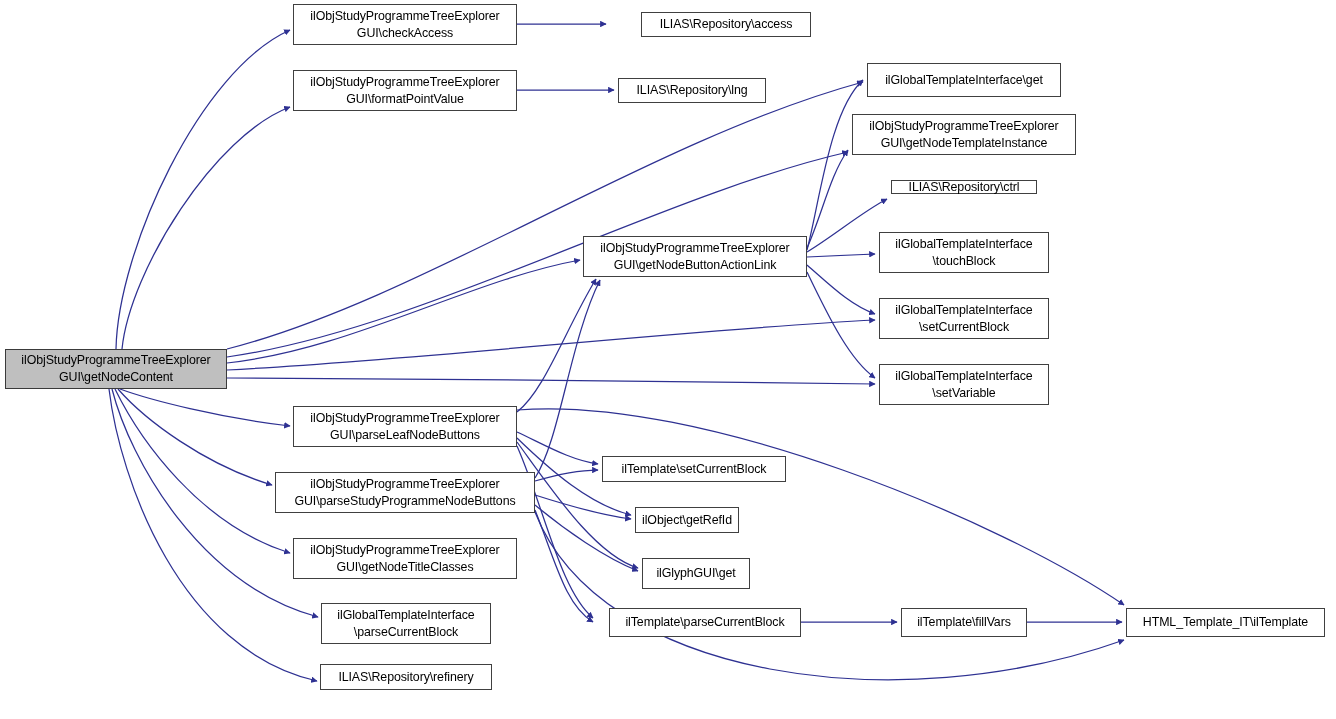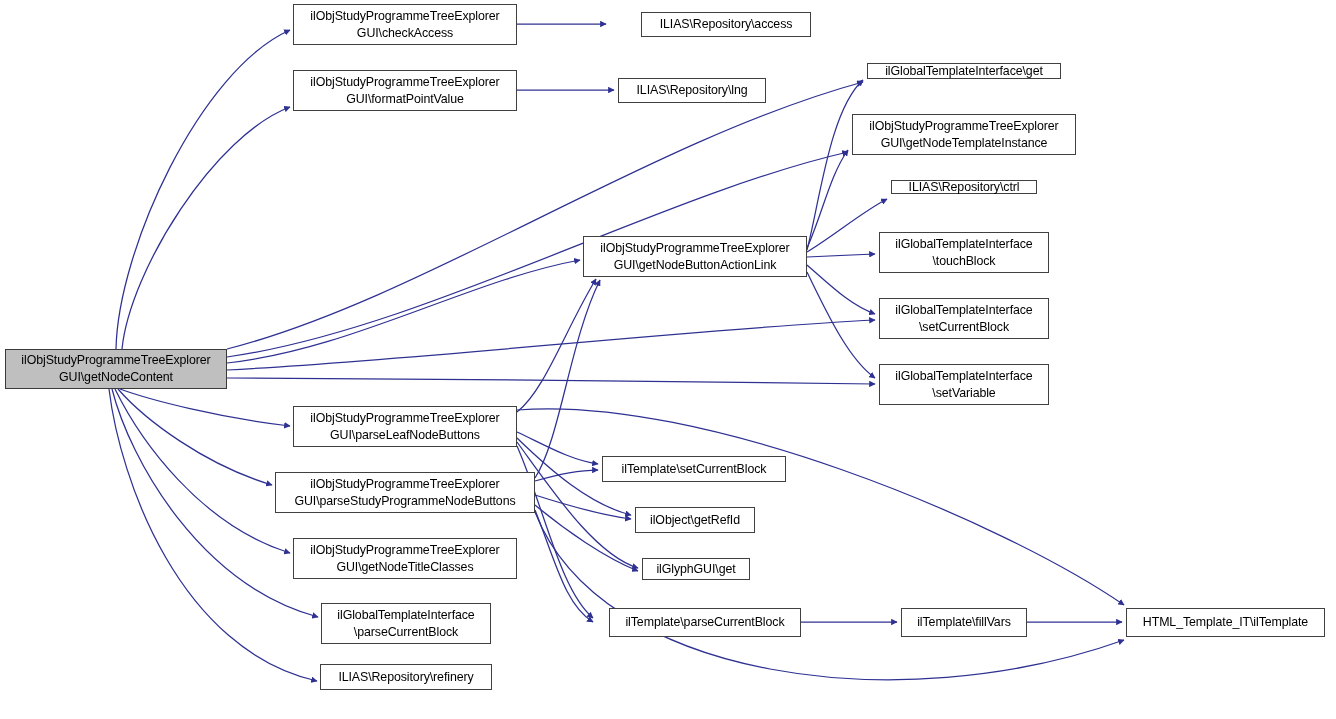--- a/index.html
+++ b/index.html
@@ -92,21 +92,21 @@
   </svg>
   <div id="node-layer">
       <div class="node root" style="left: 5px; top: 349px; width: 222px; height: 40px;"><span>ilObjStudyProgrammeTreeExplorer
 GUI\getNodeContent</span></div>
       <div class="node" style="left: 293px; top: 4px; width: 224px; height: 41px;"><span>ilObjStudyProgrammeTreeExplorer
 GUI\checkAccess</span></div>
       <div class="node" style="left: 293px; top: 70px; width: 224px; height: 41px;"><span>ilObjStudyProgrammeTreeExplorer
 GUI\formatPointValue</span></div>
       <div class="node" style="left: 610px; top: 12px; width: 170px; height: 25px; margin-left: 31px;"><span>ILIAS\Repository\access</span></div>
       <div class="node" style="left: 618px; top: 78px; width: 148px; height: 25px;"><span>ILIAS\Repository\lng</span></div>
-      <div class="node" style="left: 867px; top: 63px; width: 194px; height: 16px;"><span>ilGlobalTemplateInterface\get</span></div>
+      <div class="node" style="left: 867px; top: 63px; width: 194px; height: 34px;"><span>ilGlobalTemplateInterface\get</span></div>
       <div class="node" style="left: 852px; top: 114px; width: 224px; height: 41px;"><span>ilObjStudyProgrammeTreeExplorer
 GUI\getNodeTemplateInstance</span></div>
       <div class="node" style="left: 891px; top: 180px; width: 146px; height: 14px; align-items: center;"><span>ILIAS\Repository\ctrl</span></div>
       <div class="node" style="left: 583px; top: 236px; width: 224px; height: 41px;"><span>ilObjStudyProgrammeTreeExplorer
 GUI\getNodeButtonActionLink</span></div>
       <div class="node" style="left: 879px; top: 232px; width: 170px; height: 41px;"><span>ilGlobalTemplateInterface
 \touchBlock</span></div>
       <div class="node" style="left: 879px; top: 298px; width: 170px; height: 41px;"><span>ilGlobalTemplateInterface
 \setCurrentBlock</span></div>
       <div class="node" style="left: 879px; top: 364px; width: 170px; height: 41px;"><span>ilGlobalTemplateInterface
@@ -114,19 +114,19 @@
       <div class="node" style="left: 293px; top: 406px; width: 224px; height: 41px;"><span>ilObjStudyProgrammeTreeExplorer
 GUI\parseLeafNodeButtons</span></div>
       <div class="node" style="left: 275px; top: 472px; width: 260px; height: 41px;"><span>ilObjStudyProgrammeTreeExplorer
 GUI\parseStudyProgrammeNodeButtons</span></div>
       <div class="node" style="left: 293px; top: 538px; width: 224px; height: 41px;"><span>ilObjStudyProgrammeTreeExplorer
 GUI\getNodeTitleClasses</span></div>
       <div class="node" style="left: 321px; top: 603px; width: 170px; height: 41px;"><span>ilGlobalTemplateInterface
 \parseCurrentBlock</span></div>
       <div class="node" style="left: 320px; top: 664px; width: 172px; height: 26px;"><span>ILIAS\Repository\refinery</span></div>
       <div class="node" style="left: 602px; top: 456px; width: 184px; height: 26px;"><span>ilTemplate\setCurrentBlock</span></div>
-      <div class="node" style="left: 635px; top: 507px; width: 120px; height: 26px;"><span>ilObject\getRefId</span></div>
-      <div class="node" style="left: 642px; top: 558px; width: 108px; height: 22px;"><span>ilGlyphGUI\get</span></div>
+      <div class="node" style="left: 635px; top: 507px; width: 104px; height: 26px;"><span>ilObject\getRefId</span></div>
+      <div class="node" style="left: 642px; top: 558px; width: 108px; height: 31px;"><span>ilGlyphGUI\get</span></div>
       <div class="node" style="left: 597px; top: 608px; width: 192px; height: 29px; margin-left: 12px;"><span>ilTemplate\parseCurrentBlock</span></div>
       <div class="node" style="left: 901px; top: 608px; width: 126px; height: 29px;"><span>ilTemplate\fillVars</span></div>
       <div class="node" style="left: 1126px; top: 608px; width: 199px; height: 29px;"><span>HTML_Template_IT\ilTemplate</span></div>
     </div>
 </div>
 
 </body></html>

